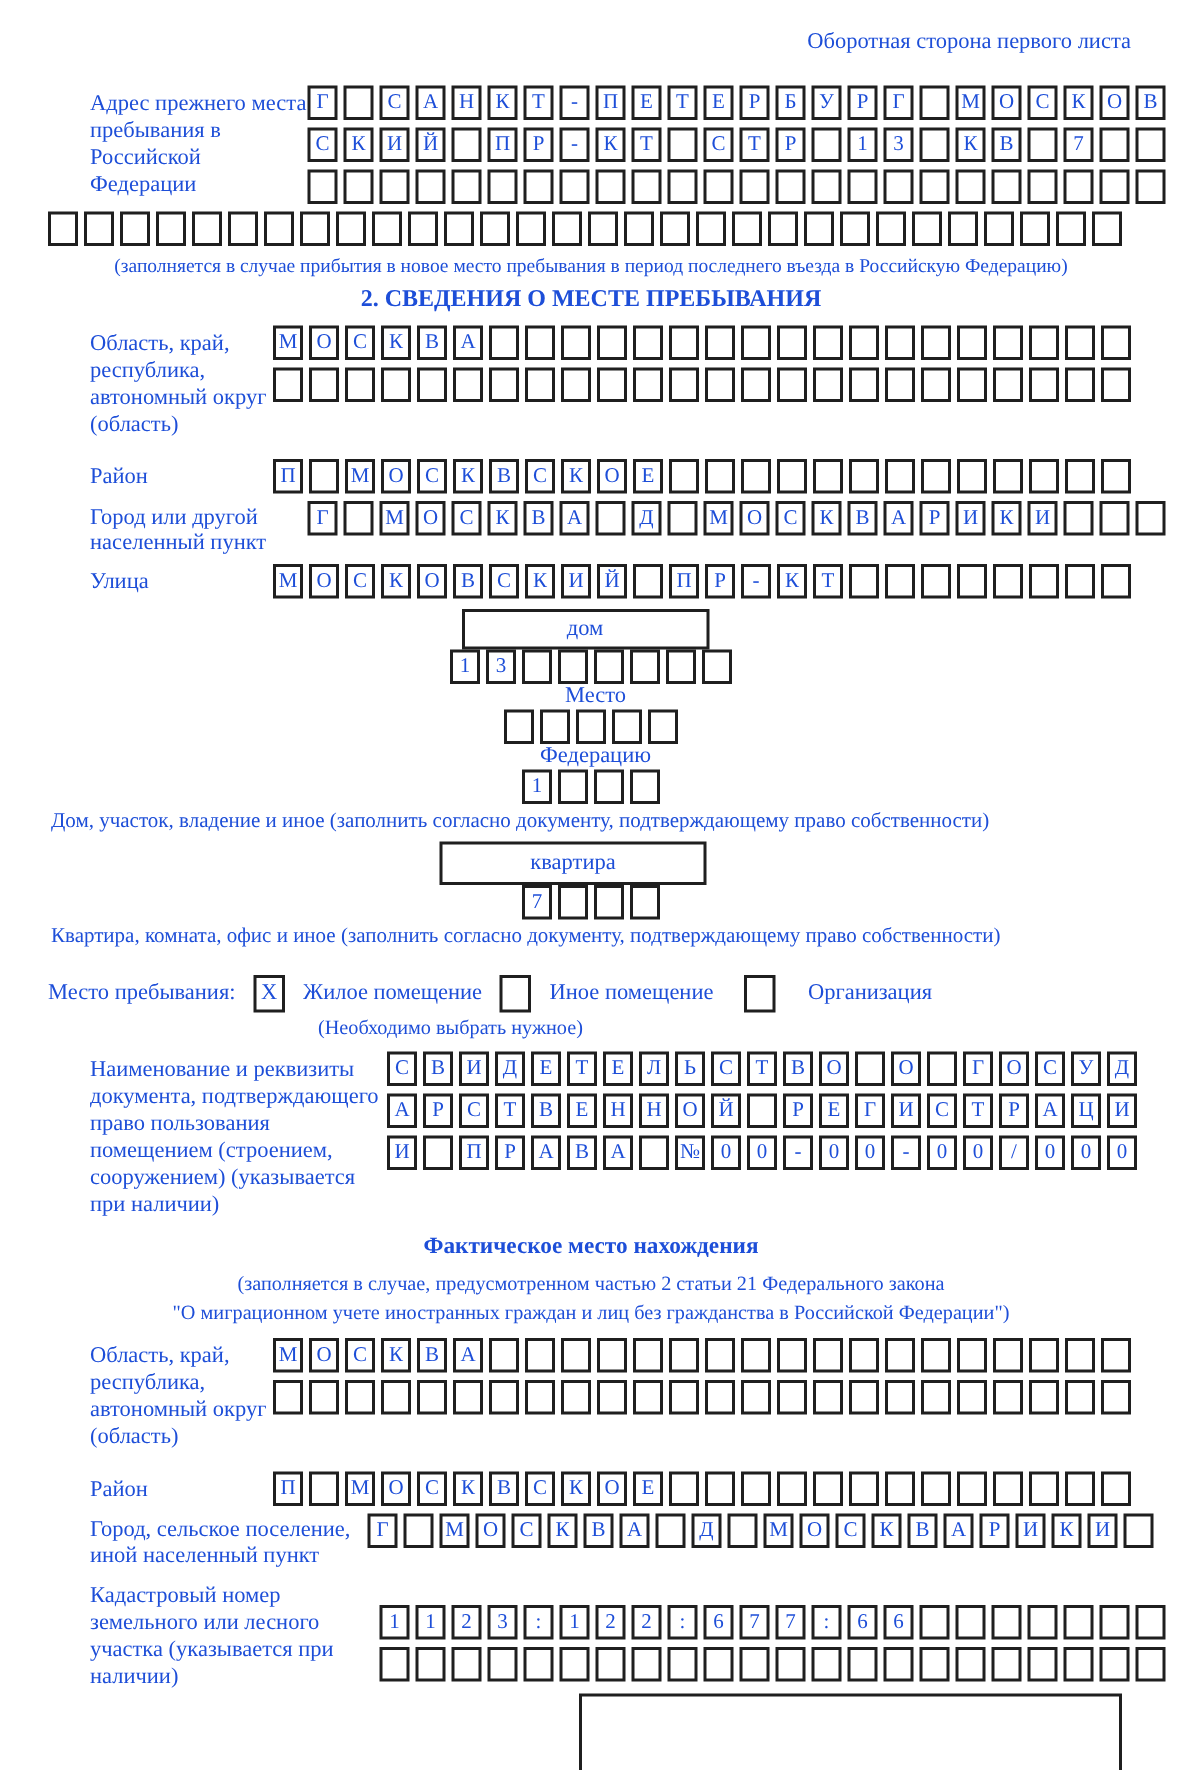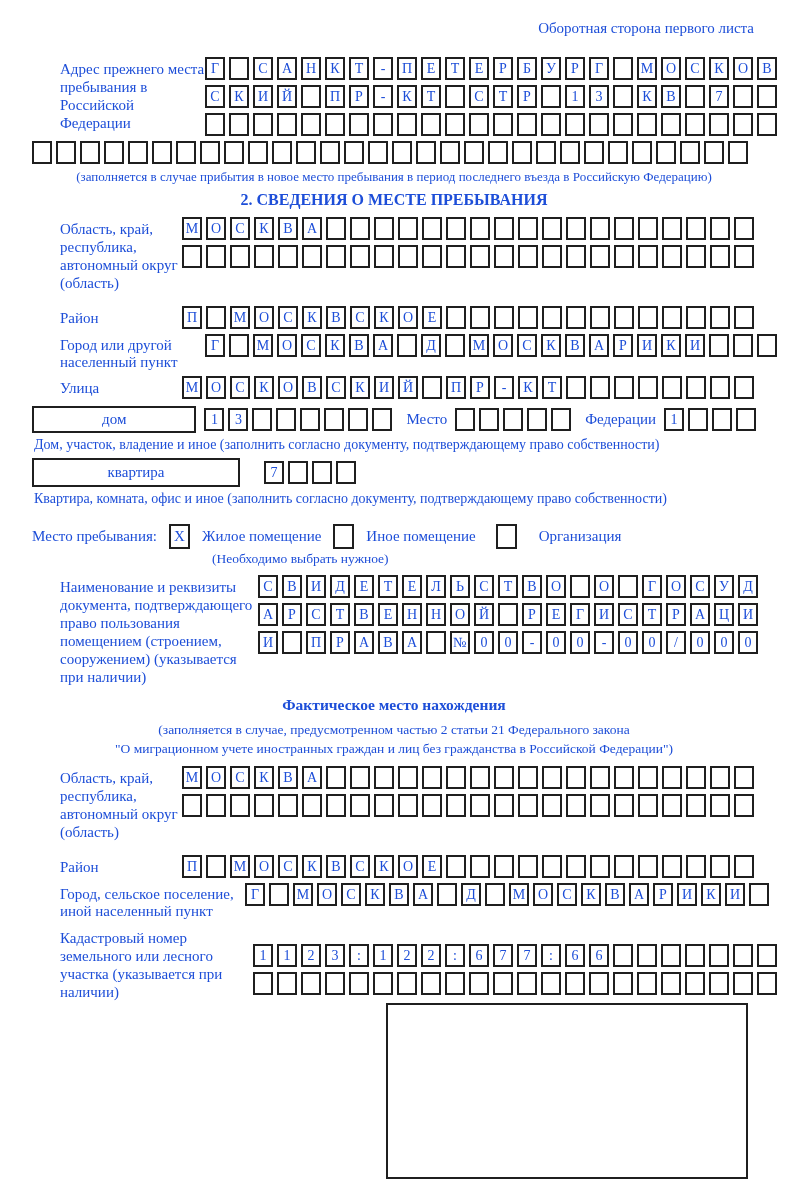--- a/index.html
+++ b/index.html
@@ -20,27 +20,27 @@
   .rows{flex:1 1 auto;}
   .cells{display:flex;gap:4px;margin-bottom:5px;}
   .cell{
     flex:0 0 20px;width:20px;height:23px;box-sizing:border-box;
     border:2px solid #1f1f1f;font-size:14px;line-height:20px;
     text-align:center;font-family:"Liberation Serif","DejaVu Serif",serif;
   }
   .caption-center{text-align:center;font-size:13px;margin:2px 0 6px 0;}
   .caption-left{font-size:14px;margin:1px 0 5px 2px;}
   .section-title{text-align:center;font-weight:bold;font-size:16px;margin:4px 0 8px 0;}
-  .inline-row{display:flex;align-items:center;margin:2px 0 4px 0;}
+  .inline-row{display:flex;align-items:center;margin:2px 0 4px 0;flex-direction:column;}
   .wide-box{
     box-sizing:border-box;border:2px solid #1f1f1f;height:27px;
     display:flex;align-items:center;justify-content:center;font-size:15px;
   }
   .box-dom{width:165px;margin-right:8px;}
-  .box-kv{width:208px;margin-right:24px;height:29px;}
+  .box-kv{width:178px;margin-right:24px;height:29px;}
   .mid-label{font-size:15px;margin:0 8px 0 14px;white-space:nowrap;}
   .checkbox{
     box-sizing:border-box;width:21px;height:25px;border:2px solid #1f1f1f;
     font-size:15px;line-height:21px;text-align:center;
   }
   .mesto-row{display:flex;align-items:center;gap:12px;font-size:15px;margin:17px 0 2px 0;}
   .mesto-note{font-size:13.5px;margin:0 0 8px 180px;}
   .fact-title{text-align:center;font-weight:bold;font-size:15.5px;margin:10px 0 6px 0;}
   .fact-cap{text-align:center;font-size:13.5px;line-height:19px;}
   .fact-cap-wrap{margin-bottom:8px;}
@@ -342,21 +342,21 @@
         <span class="cell"></span>
       </div>
     <div class="mid-label">Место</div>
     <div class="cells mb0">
         <span class="cell"></span>
         <span class="cell"></span>
         <span class="cell"></span>
         <span class="cell"></span>
         <span class="cell"></span>
       </div>
-    <div class="mid-label">Федерации</div>
+    <div class="mid-label">Федерацию</div>
     <div class="cells mb0">
         <span class="cell">1</span>
         <span class="cell"></span>
         <span class="cell"></span>
         <span class="cell"></span>
       </div>
   </div>
   <div class="caption-left">Дом, участок, владение и иное (заполнить согласно документу, подтверждающему право собственности)</div>
 
   <div class="inline-row">

